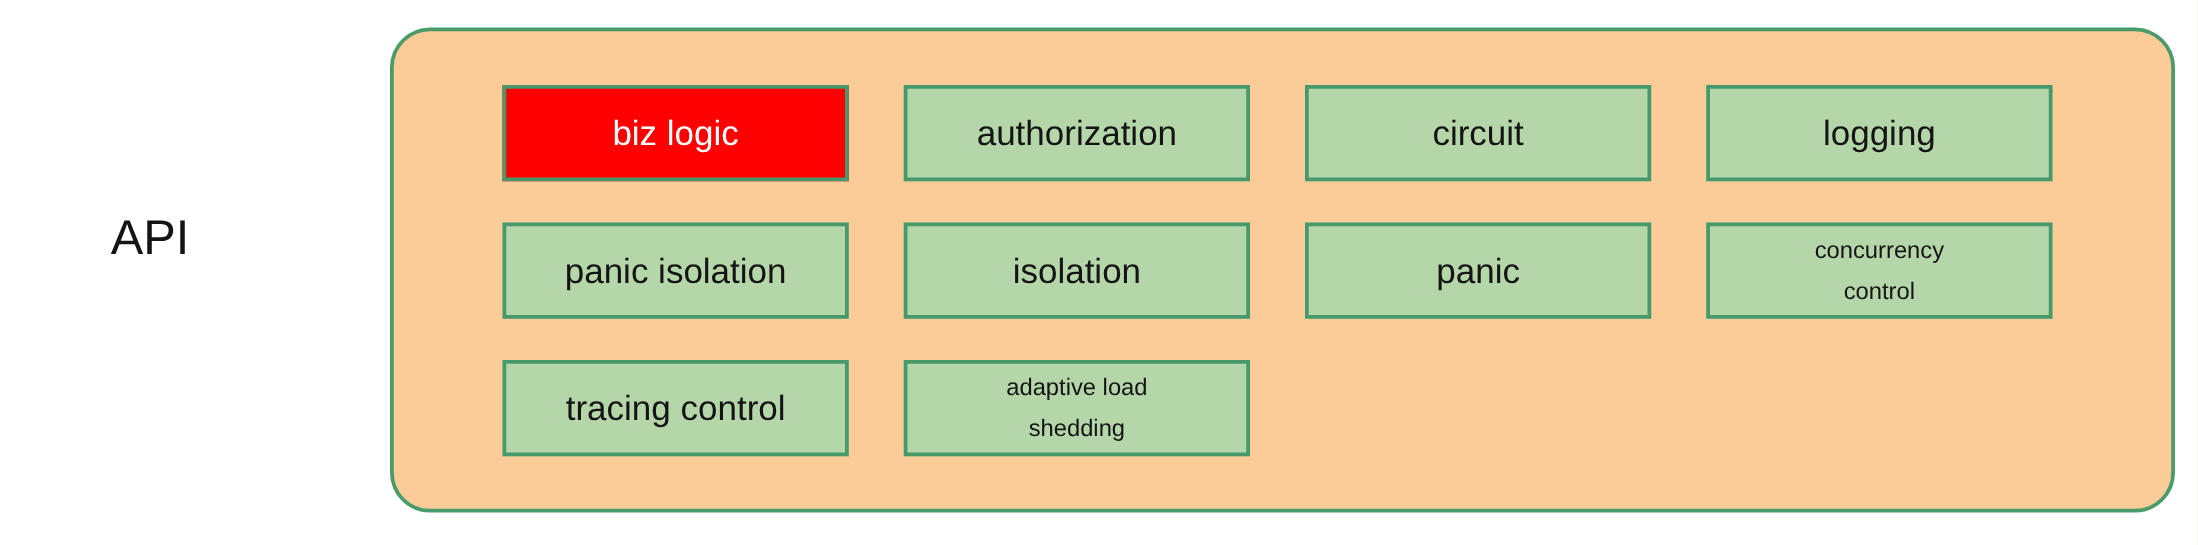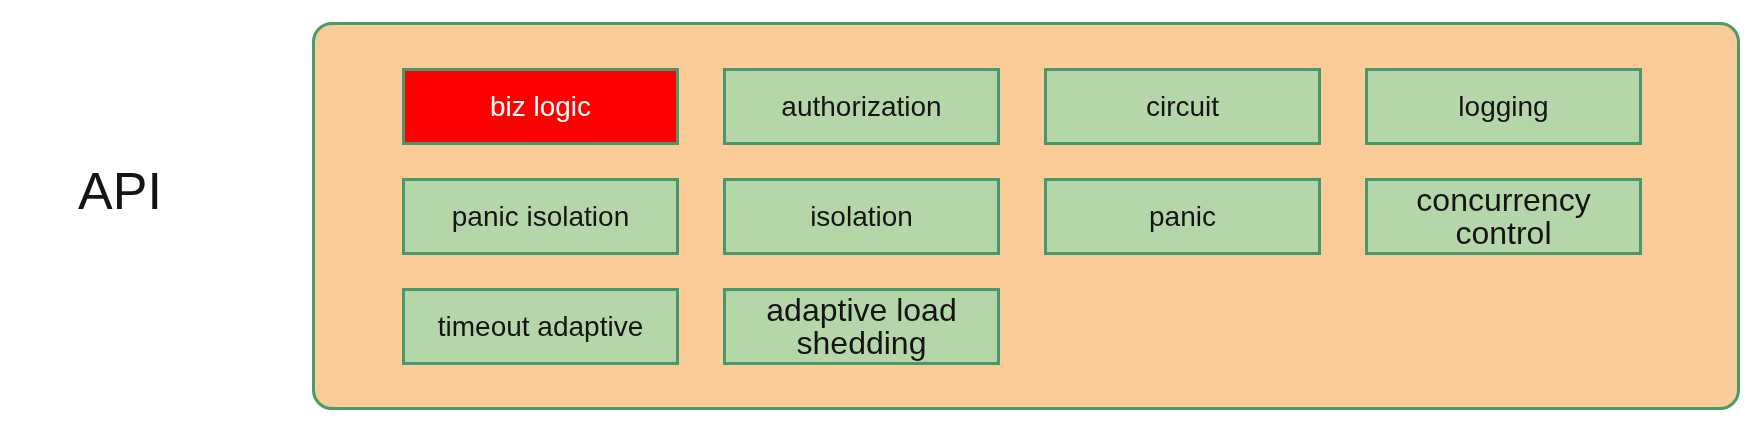--- a/index.html
+++ b/index.html
@@ -15,36 +15,36 @@
     overflow: hidden;
   }
 
   
   .side-label {
     position: absolute;
     left: 0px;
     top: 160px;
     width: 240px;
     text-align: center;
-    font-size: 52px;
+    font-size: 39px;
     line-height: 62px;
     color: #141414;
   }
 
   
   .gw-container {
     position: absolute;
     left: 312px;
     top: 22px;
     width: 1428px;
     height: 388px;
     box-sizing: border-box;
     background: var(--container-fill, #FBCB98);
     border: 3px solid var(--container-border, #4A9B6A);
-    border-radius: 20px;
+    border-radius: 32px;
   }
 
   
   .gw-grid {
     position: absolute;
     left: 87px;
     top: 43px;
     display: grid;
     grid-template-columns: repeat(4, 277px);
     grid-auto-rows: 77px;
@@ -60,21 +60,21 @@
     align-items: center;
     justify-content: center;
     text-align: center;
     font-size: 28px;
     line-height: 34px;
     color: var(--text, #141414);
     white-space: pre-line;
   }
 
   .cell.small {
-    font-size: 32px;
+    font-size: 19px;
     line-height: 33px;
   }
 
   .cell.highlight {
     background: var(--highlight-fill, #FF0000);
     color: var(--highlight-text, #FFFFFF);
   }
 </style>
 </head>
 <body>
@@ -89,19 +89,19 @@
     <div class="gw-grid">
       <div class="cell highlight">biz logic</div>
       <div class="cell">authorization</div>
       <div class="cell">circuit</div>
       <div class="cell">logging</div>
       <div class="cell">panic isolation</div>
       <div class="cell">isolation</div>
       <div class="cell">panic</div>
       <div class="cell small">concurrency
 control</div>
-      <div class="cell">timeout adaptive</div>
+      <div class="cell">tracing control</div>
       <div class="cell small">adaptive load
 shedding</div>
     </div>
   </div>
 
 </div>
 
 </body></html>

